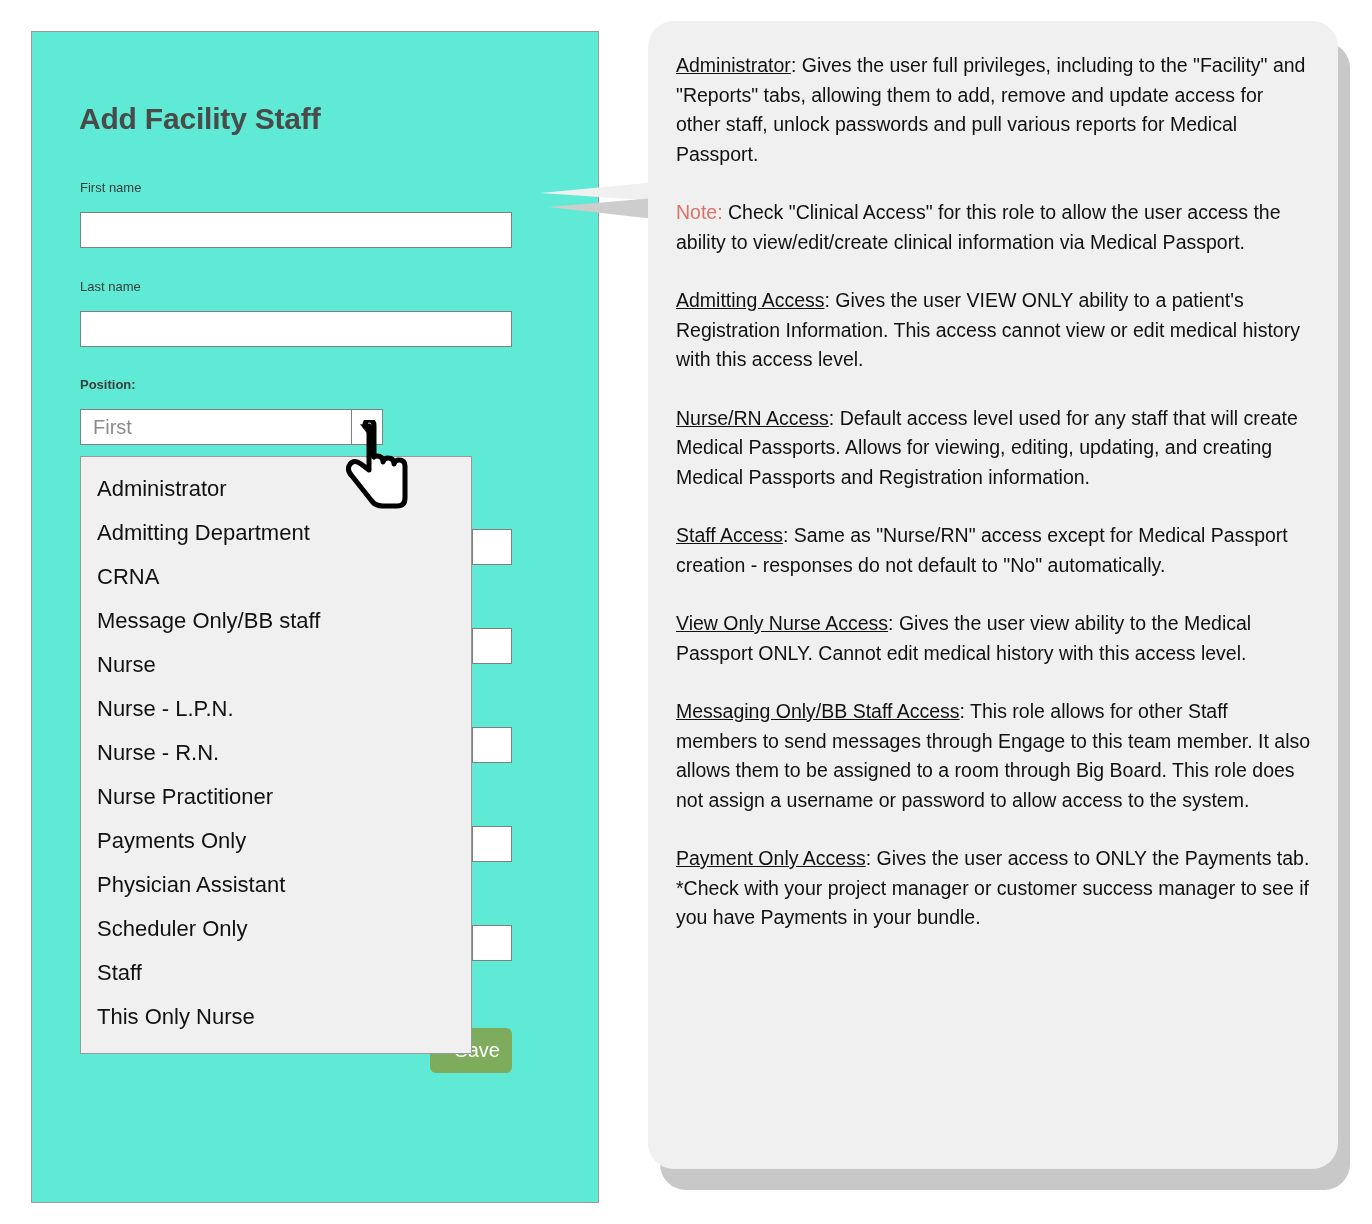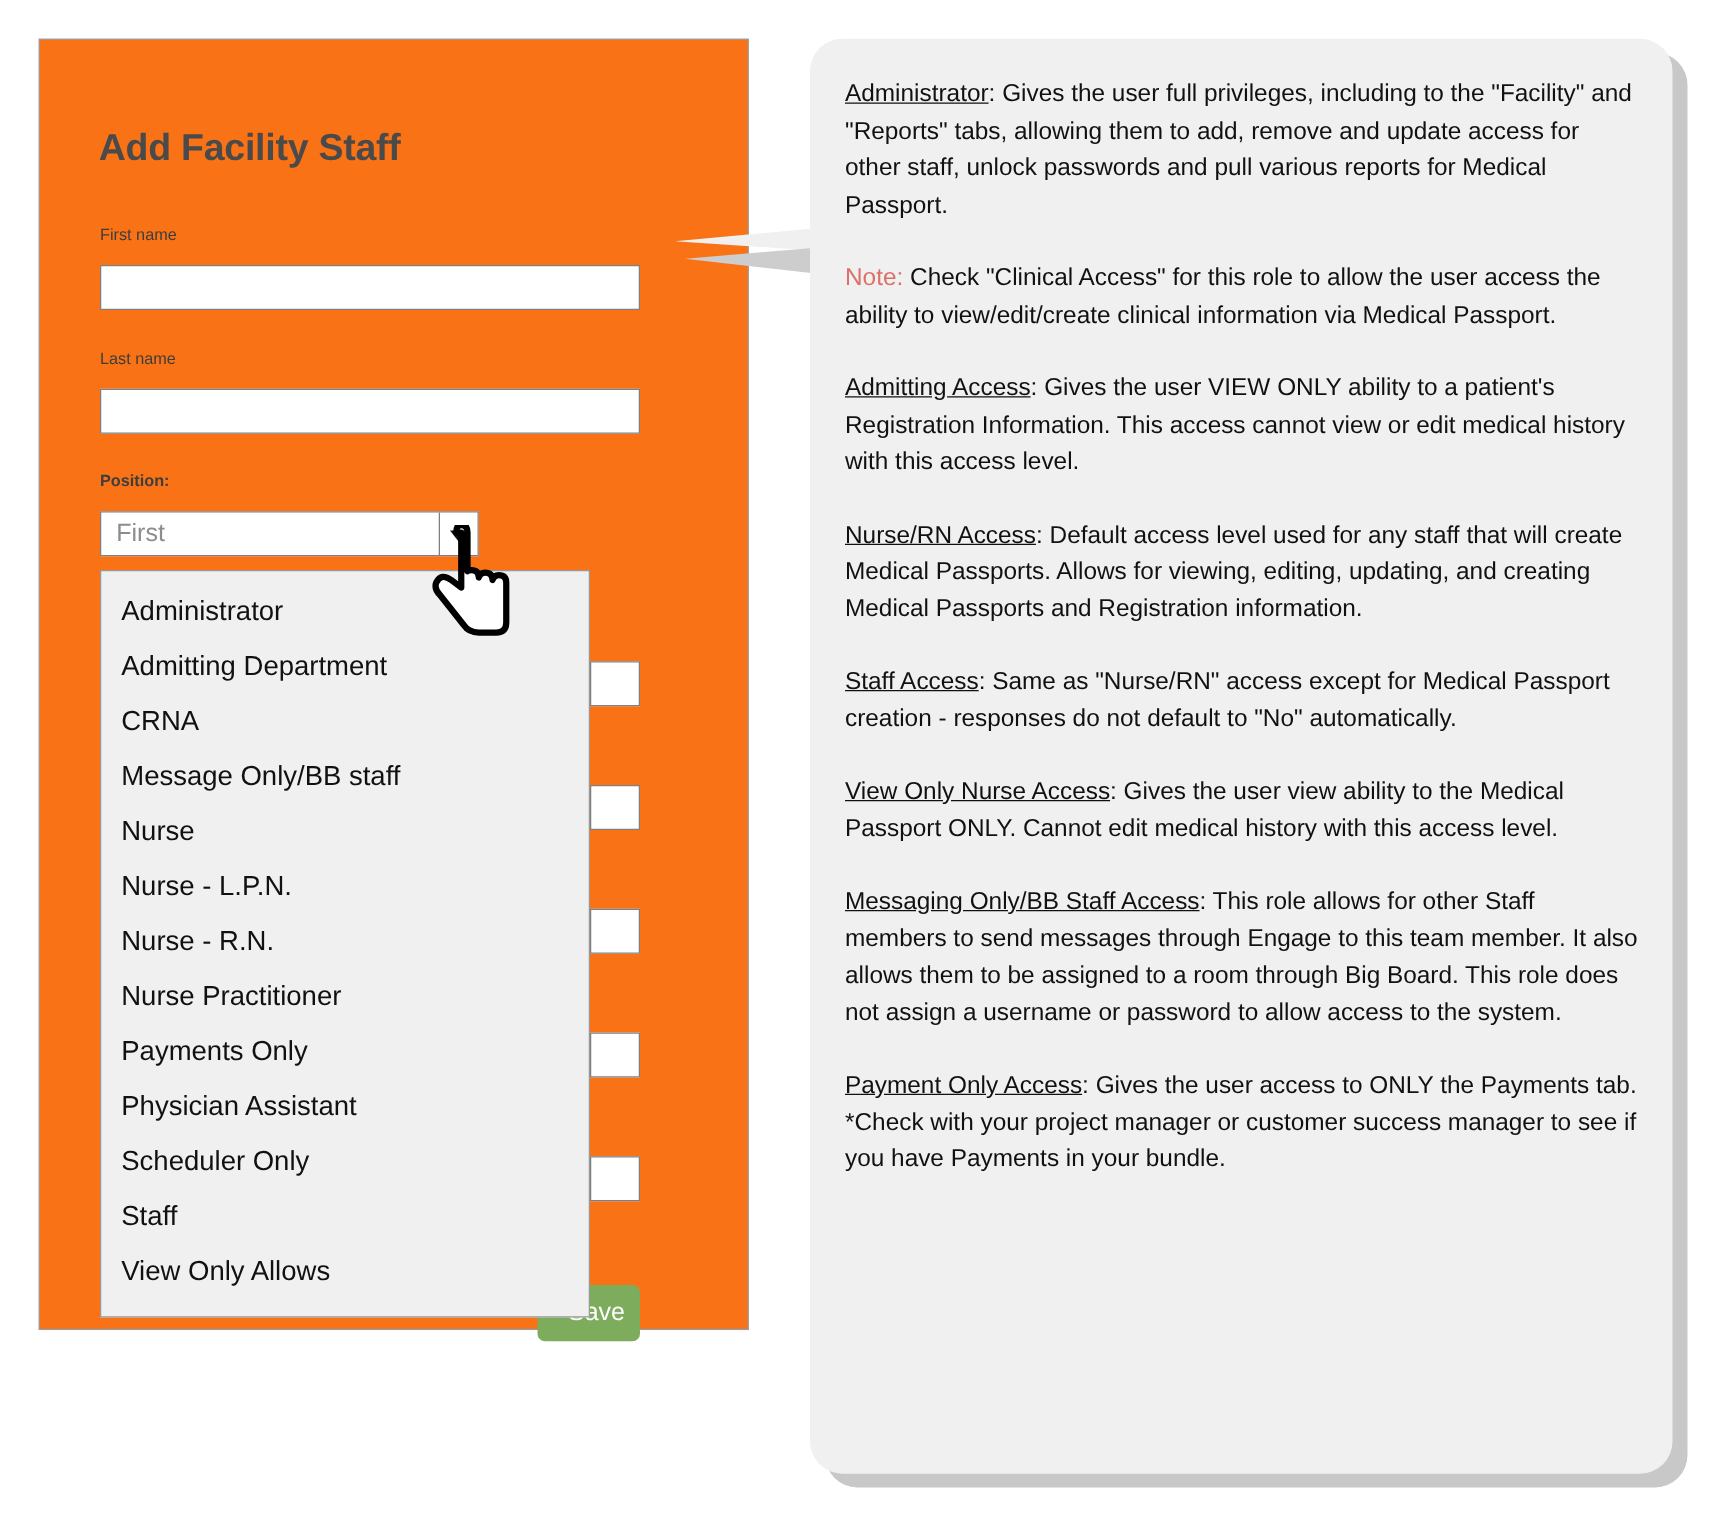--- a/index.html
+++ b/index.html
@@ -14,22 +14,22 @@
     font-family: "Liberation Sans", sans-serif;
     overflow: hidden;
   }
 
   
   #form-card {
     position: absolute;
     left: 31px;
     top: 31px;
     width: 568px;
-    height: 1033px;
-    background: #f97316;
+    height: 1172px;
+    background: #5eead4;
     border: 1.5px solid #9a9a9a;
     box-sizing: border-box;
     padding-left: 19px;
   }
   #form-title {
     position: absolute;
     left: 47px;
     top: 70px;
     font-size: 30px;
     font-weight: bold;
@@ -192,21 +192,21 @@
     top: 42px;
     width: 690px;
     height: 1148px;
     background: #c8c8c8;
     border-radius: 26px;
     z-index: 1;
   }
   #info-panel {
     position: absolute;
     left: 648px;
-    top: 31px;
+    top: 21px;
     width: 690px;
     height: 1148px;
     background: #f0f0f0;
     border-radius: 26px;
     z-index: 6;
     box-sizing: border-box;
     padding: 30px 26px 10px 28px;
     overflow: hidden;
   }
   .info-para {
@@ -258,21 +258,21 @@
     <div class="dropdown-option">CRNA</div>
     <div class="dropdown-option">Message Only/BB staff</div>
     <div class="dropdown-option">Nurse</div>
     <div class="dropdown-option">Nurse - L.P.N.</div>
     <div class="dropdown-option">Nurse - R.N.</div>
     <div class="dropdown-option">Nurse Practitioner</div>
     <div class="dropdown-option">Payments Only</div>
     <div class="dropdown-option">Physician Assistant</div>
     <div class="dropdown-option">Scheduler Only</div>
     <div class="dropdown-option">Staff</div>
-    <div class="dropdown-option">View Only Allows</div>
+    <div class="dropdown-option">This Only Nurse</div>
   </div>
 
 <svg id="hand-cursor" viewBox="0 0 72 92">
   <path d="M28 6 L28 50 L20 44 Q12 38 8 46 Q6 51 11 56 L30 80 Q34 86 42 86 L56 86 Q64 86 64 78 L64 46 Q64 40 58 40 Q54 40 53 44 Q53 38 47 38 Q43 38 42 42 Q42 36 36 36 Q34 36 33 37 L33 6 Q33 0 28 0 Q24 0 24 6 Z" fill="#ffffff" stroke="#000000" stroke-width="5" stroke-linejoin="round"></path>
 </svg>
 
 <svg id="callout-tail" viewBox="0 0 150 80">
   <polygon points="0,18 150,4 150,28" fill="#f0f0f0"></polygon>
   <polygon points="8,32 150,20 150,48" fill="#cdcdcd"></polygon>
 </svg>

